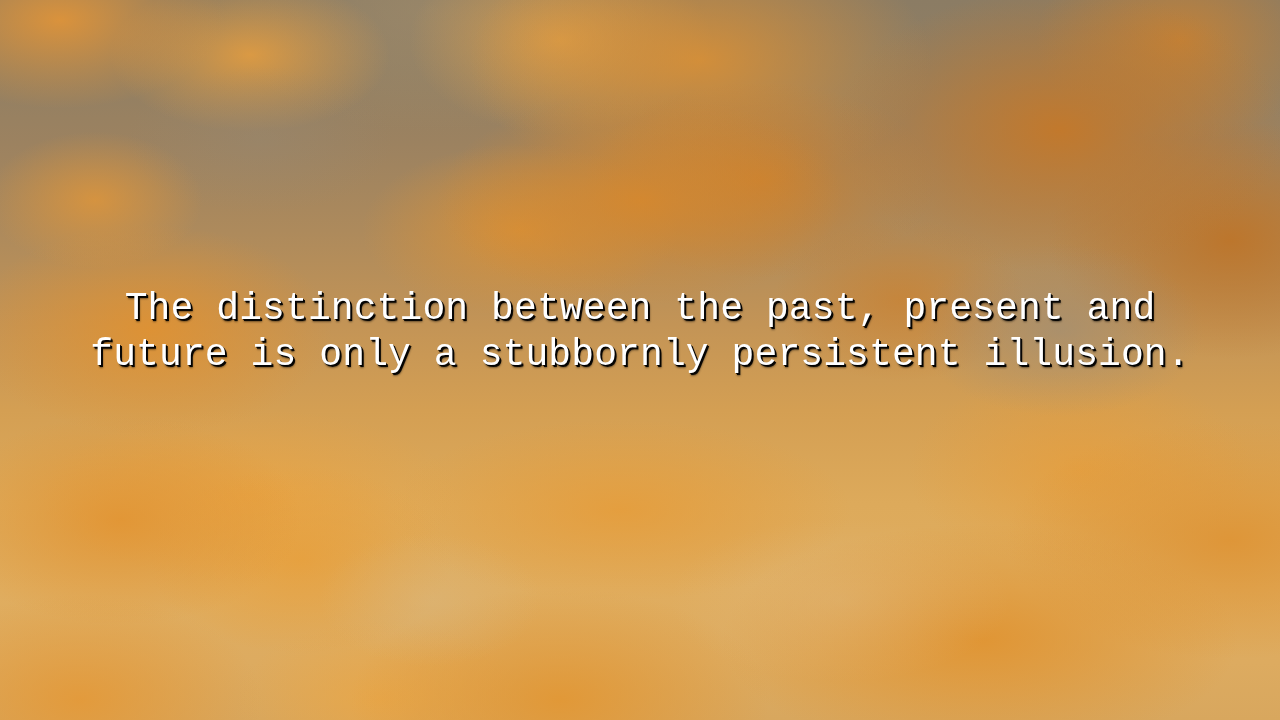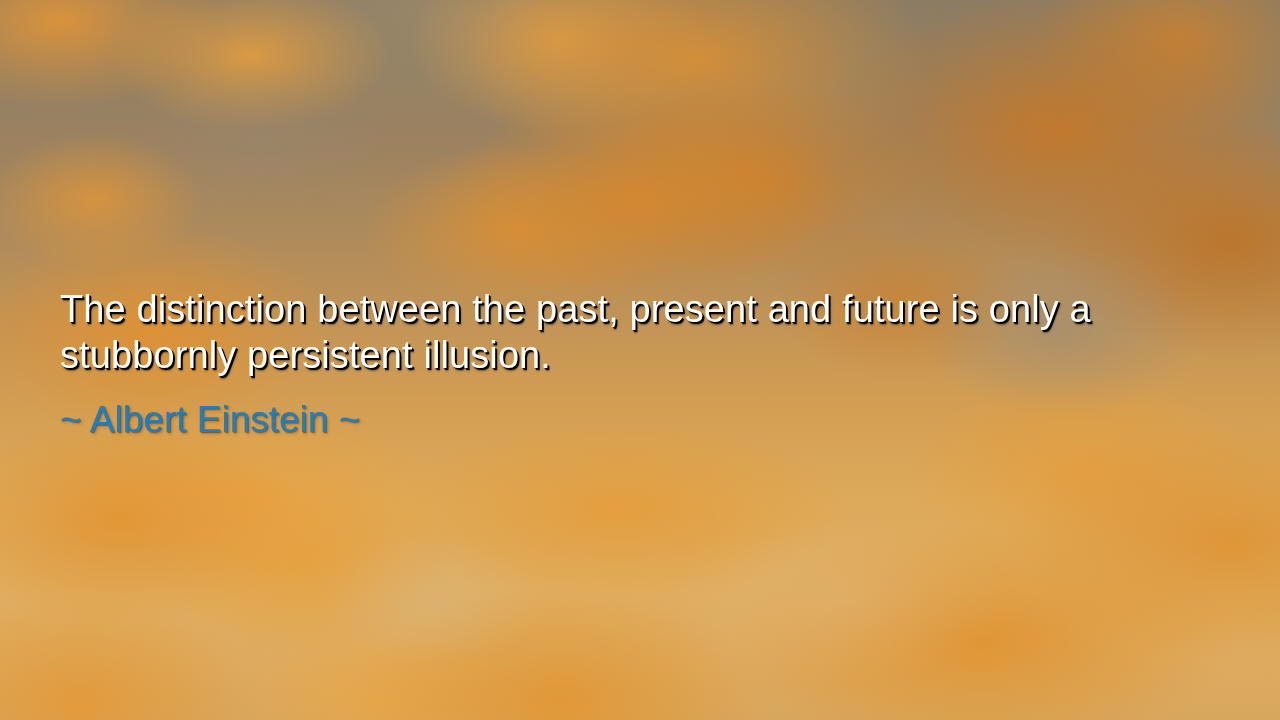--- a/index.html
+++ b/index.html
@@ -100,22 +100,23 @@
     background-size: 3px 4px, 4px 3px;
   }
 
   
   #quote-block {
     position: absolute;
     left: 50%;
     top: 286px;
     transform: translateX(-50%);
     width: 1160px;
-    text-align: left;
+    text-align: center;
     z-index: 5;
+    font-family: Liberation Mono, monospace;
   }
 
   #quote-text {
     margin: 0;
     color: #ffffff;
     font-size: 38px;
     line-height: 46px;
     font-weight: 400;
     letter-spacing: 0.1px;
     text-shadow:
@@ -142,16 +143,15 @@
 <div id="slide">
 
   <div class="clouds" id="cloud-layer-upper"></div>
   <div class="clouds" id="cloud-layer-mid"></div>
   <div class="clouds" id="cloud-layer-lower"></div>
   <div class="clouds" id="cloud-layer-haze"></div>
   <div id="noise-overlay"></div>
 
   <div id="quote-block">
     <p id="quote-text">The distinction between the past, present and future is only a stubbornly persistent illusion.</p>
-    <p id="quote-attribution">~ Albert Einstein ~</p>
   </div>
 
 </div>
 
 </body></html>

